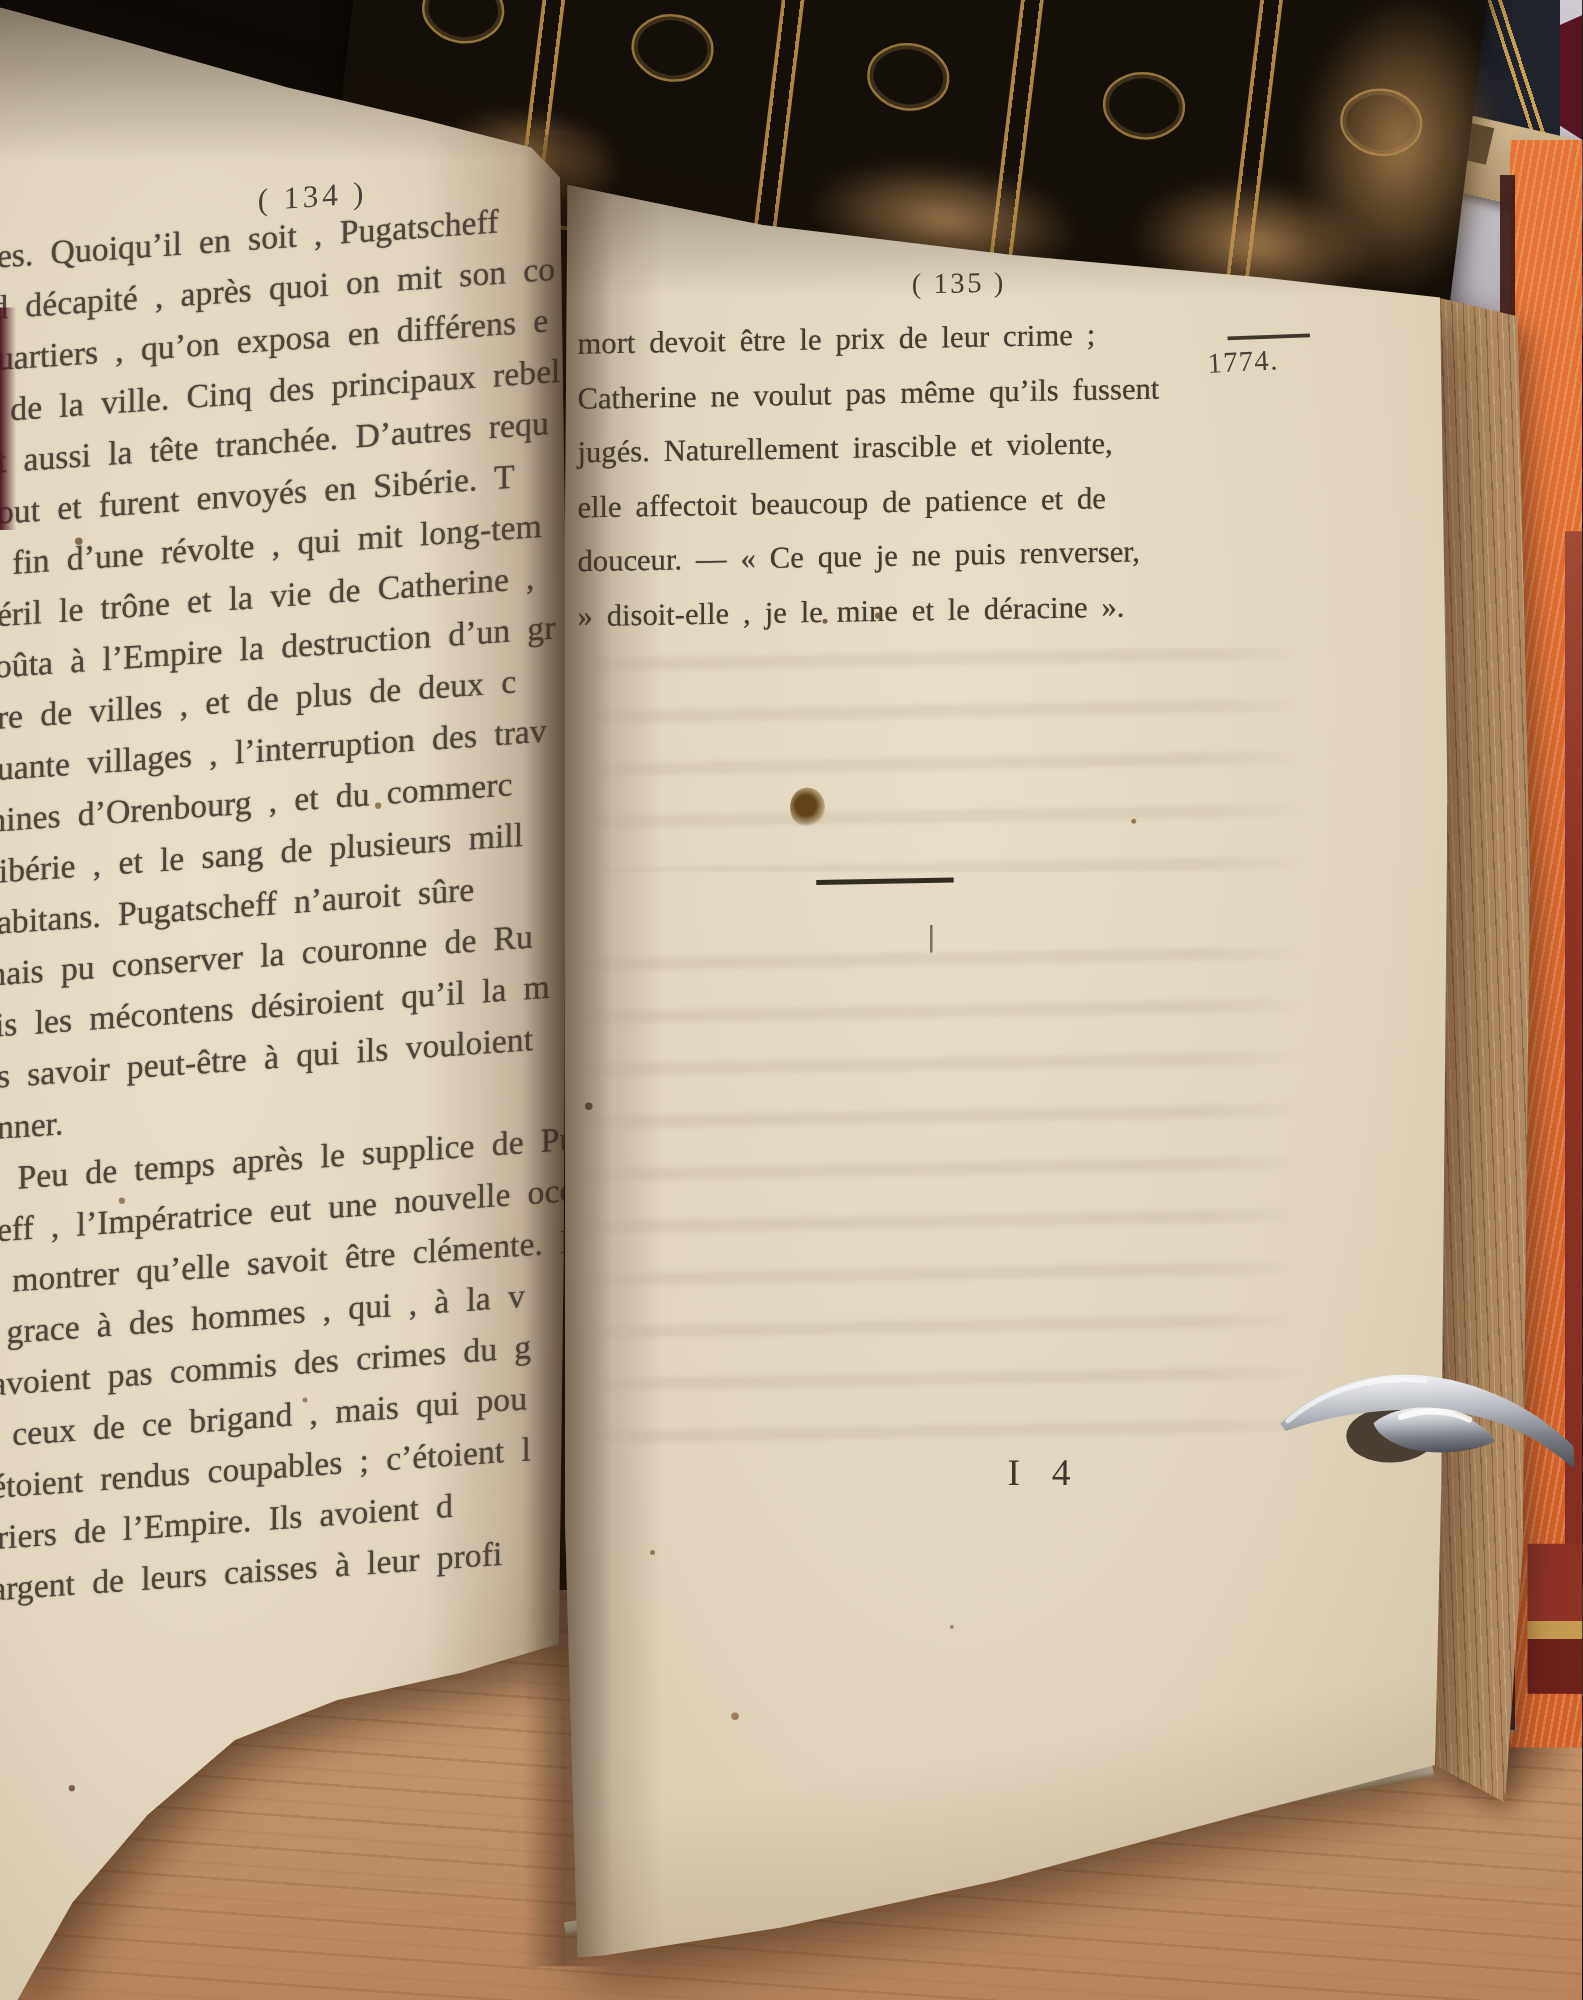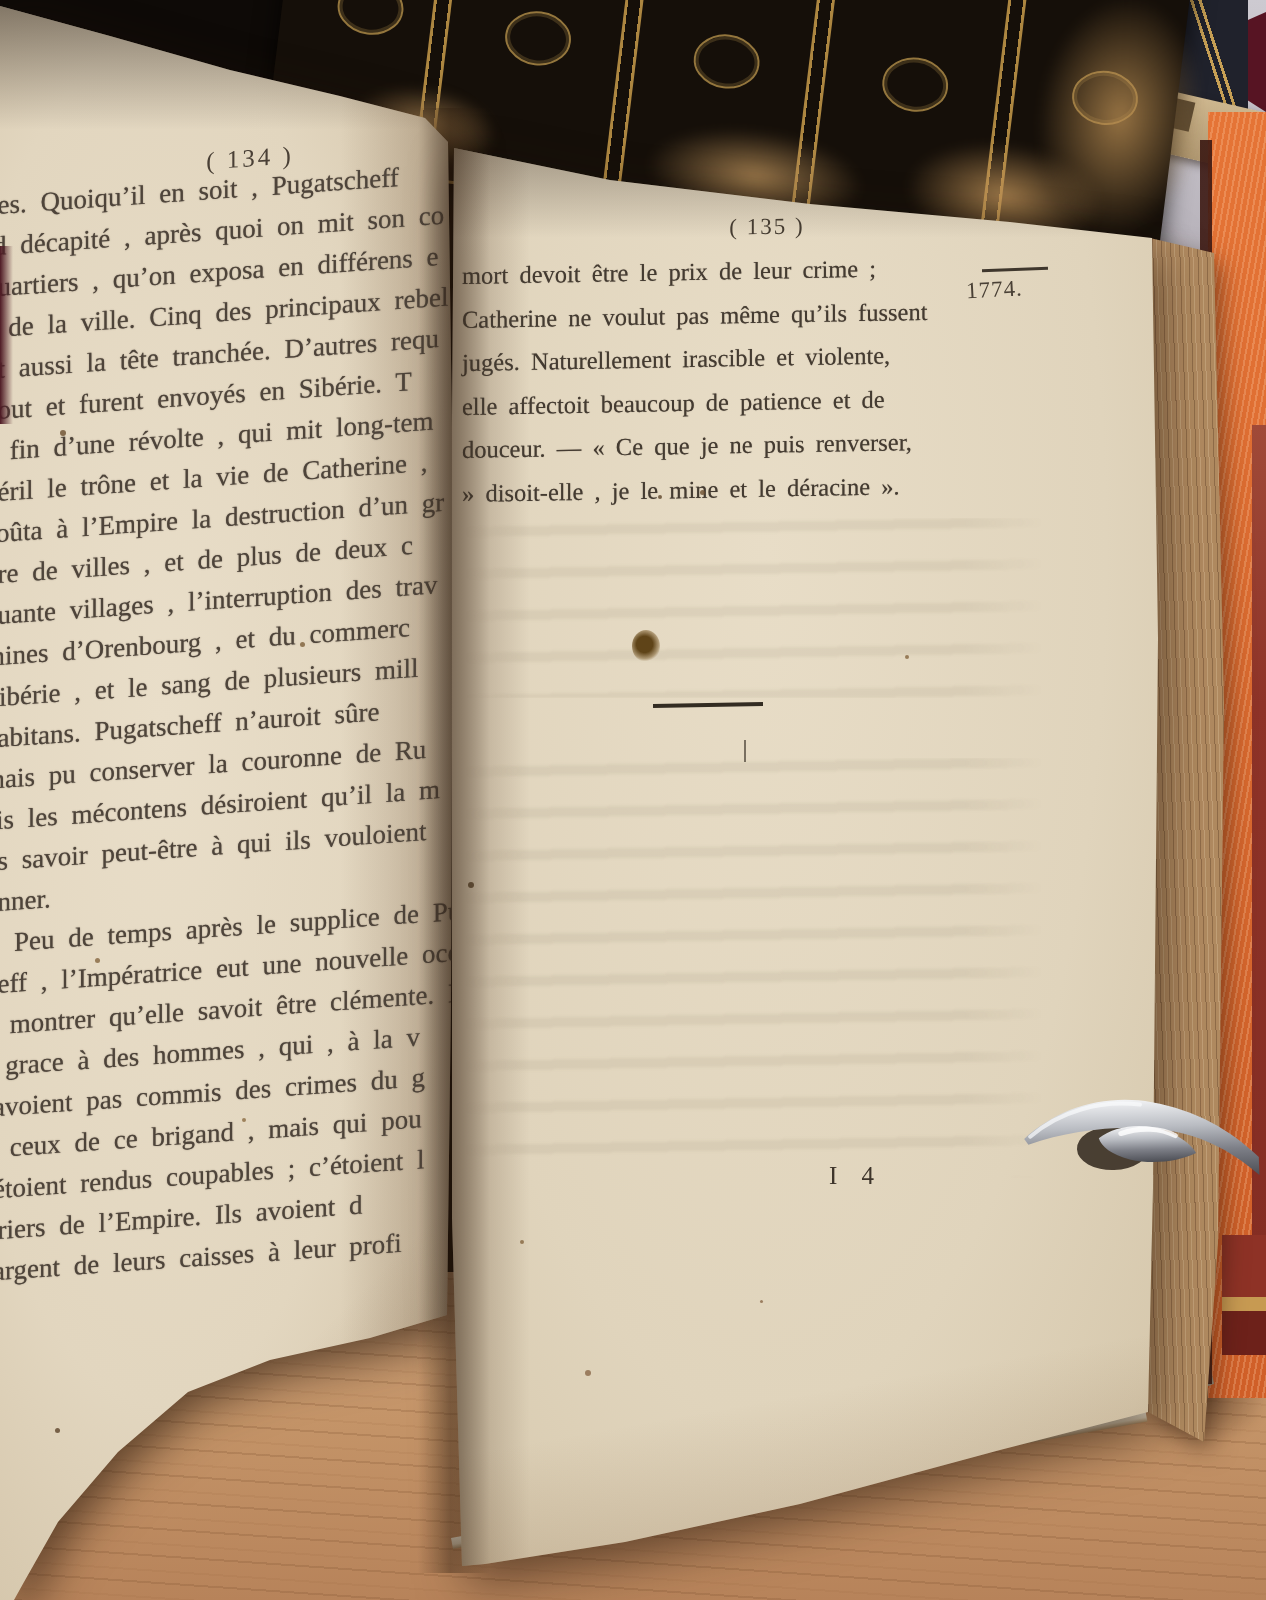--- a/index.html
+++ b/index.html
@@ -95,21 +95,21 @@
   .rp-header{left:252px;top:96px;width:150px;text-align:center;font-size:23px;letter-spacing:2px;
     color:#453c31;transform:skewY(-1deg);}
   .rp-text{left:22px;top:136px;width:620px;transform:skewY(-1deg);transform-origin:0 0;
     font-size:24.5px;line-height:43.5px;color:#443b31;word-spacing:5px;
     text-shadow:0 0 .8px rgba(70,60,50,.7);}
   .rln{height:43.5px;white-space:nowrap;}
   .rp-margin-rule{left:542px;top:150px;width:66px;height:3px;background:#3f372d;transform:rotate(-2deg);}
   .rp-margin-year{left:526px;top:158px;width:90px;font-size:23px;color:#4a4136;transform:rotate(-3deg);letter-spacing:1px;}
   .rp-divider{left:213px;top:585px;width:110px;height:4px;background:#332c22;transform:rotate(-1deg);}
   .rp-tick{left:304px;top:622px;width:2px;height:22px;background:#4a4136;opacity:.7;}
-  .rp-signature{left:366px;top:1044px;width:100px;font-size:25px;letter-spacing:9px;color:#3e352b;text-align:center;}
+  .rp-signature{left:366px;top:1044px;width:100px;font-size:30px;letter-spacing:9px;color:#3e352b;}
 
   
   .ghost{filter:blur(1.6px);opacity:.55;
     background:repeating-linear-gradient(179deg,transparent 0 9px,rgba(112,98,76,.17) 9px 19px,transparent 19px 42px);
     -webkit-mask-image:linear-gradient(90deg,transparent 0,#000 10%,#000 86%,transparent);
             mask-image:linear-gradient(90deg,transparent 0,#000 10%,#000 86%,transparent);}
 
   
   .ink-spot{left:192px;top:512px;width:28px;height:32px;border-radius:50%;
     background:radial-gradient(circle at 45% 45%,#5f4418 0 35%,#7a5a2880 60%,transparent 72%);filter:blur(.6px);}

